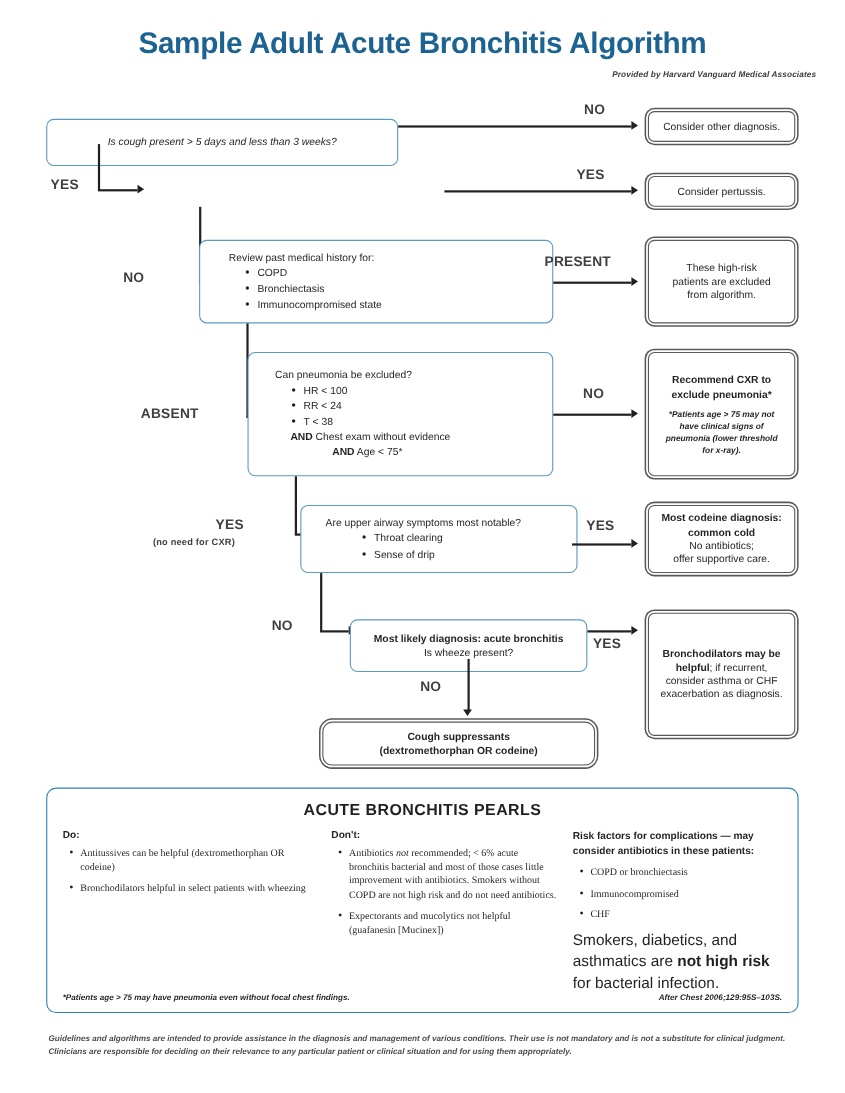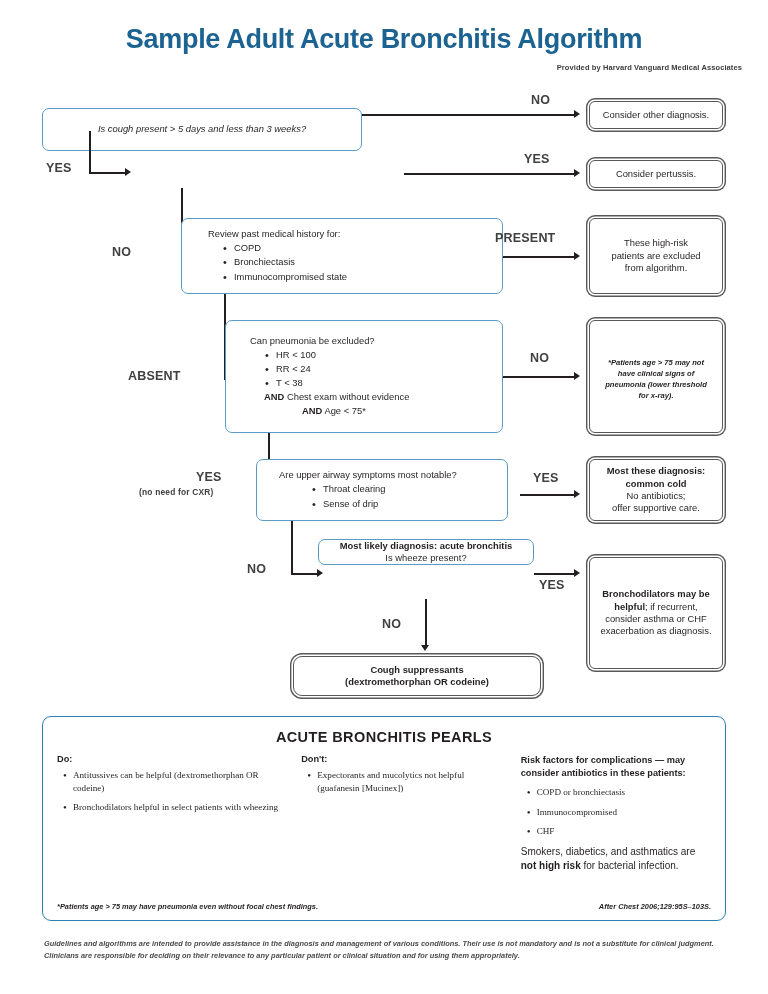--- a/index.html
+++ b/index.html
@@ -12,21 +12,21 @@
 
   
   .title{
     position:absolute;left:0;top:24px;width:768px;text-align:center;
     font-size:27px;font-weight:bold;letter-spacing:-0.3px;
     color:#1c6392;
     font-family:"Liberation Sans", sans-serif;
   }
   .subtitle{
     position:absolute;right:26px;top:63px;
-    font-size:7.5px;font-weight:bold;color:#3c3c3c;
+    font-size:7.5px;font-style:italic;font-weight:bold;color:#3c3c3c;
     letter-spacing:.1px;
   }
 
   
   .node{
     position:absolute;box-sizing:border-box;
     background:#fff;
     display:flex;flex-direction:column;justify-content:center;
   }
   .node.q{            
@@ -74,21 +74,21 @@
   }
   .cols{display:flex;padding:9px 14px 0 14px;gap:14px;}
   .col1{width:242px;}
   .col2{width:216px;}
   .col3{width:200px;}
   .colhd{font-size:9.2px;font-weight:bold;margin-bottom:5px;}
   .colhd2{font-size:9.2px;font-weight:bold;line-height:1.38;margin-bottom:7px;}
   ul.p{margin:0;padding:0 0 0 16px;list-style:none;}
   ul.p li{font-size:9.1px;line-height:1.38;margin-bottom:7px;position:relative;font-family:Liberation Serif, serif;}
   ul.p li:before{content:"•";position:absolute;left:-10px;top:-1px;font-size:11px;}
-  .note{font-size:10px;line-height:1.38;margin-top:0;}
+  .note{font-size:14px;line-height:1.38;margin-top:0;}
   .foot-l{position:absolute;left:14px;bottom:9px;font-size:7.4px;font-style:italic;font-weight:bold;}
   .foot-r{position:absolute;right:14px;bottom:9px;font-size:7.4px;font-style:italic;font-weight:bold;}
 
   .disclaimer{
     position:absolute;left:44px;top:938px;width:690px;
     font-size:7.4px;font-style:italic;line-height:1.62;color:#4a4a4a;font-weight:bold;
   }
 </style>
 </head>
 <body>
@@ -172,58 +172,62 @@
         <b>AND</b><span> Age &lt; 75*</span>
       </div>
     </div>
   </div>
 
   <div class="ln lnh" style="left:503px;top:376px;width:71px;"></div>
   <div class="arw r" style="left:574px;top:372px;"></div>
   <div class="lbl" style="left:530px;top:351px;">NO</div>
 
   <div class="node out" style="left:589px;top:320px;width:134px;height:113px;">
+    <div class="txt tight">
+      <b>Recommend CXR to</b><br>
+      <b>exclude pneumonia*</b>
+    </div>
     <div class="txt ital" style="margin-top:5px;padding:0 10px;">*Patients age &gt; 75 may not have clinical signs of pneumonia (lower threshold for x-ray).</div>
   </div>
 
   <div class="ln lnv" style="left:268px;top:433px;height:53px;"></div>
   <div class="ln lnh" style="left:268px;top:485px;width:26px;"></div>
   <div class="arw r" style="left:294px;top:481px;"></div>
   <div class="lbl" style="left:196px;top:470px;">YES</div>
   <div class="lbl sm" style="left:139px;top:487px;">(no need for CXR)</div>
 
-  <div class="node q" style="left:256px;top:459px;width:252px;height:62px;">
+  <div class="node q" style="left:273px;top:459px;width:252px;height:62px;">
     <div class="blk" style="padding-left:22px;">
       <div class="hd">Are upper airway symptoms most notable?</div>
       <ul class="bul" style="padding-left:44px;">
         <li>Throat clearing</li>
         <li>Sense of drip</li>
       </ul>
     </div>
   </div>
 
   <div class="ln lnh" style="left:520px;top:494px;width:54px;"></div>
   <div class="arw r" style="left:574px;top:490px;"></div>
   <div class="lbl" style="left:533px;top:471px;">YES</div>
 
   <div class="node out" style="left:589px;top:459px;width:134px;height:62px;">
     <div class="txt">
-      <b>Most these diagnosis:</b><br>
+      <b>Most codeine diagnosis:</b><br>
       <b>common cold</b><br>
       <span>No antibiotics;</span><br>
       <span>offer supportive care.</span>
     </div>
   </div>
 
   <div class="ln lnv" style="left:291px;top:521px;height:53px;"></div>
   <div class="ln lnh" style="left:291px;top:573px;width:26px;"></div>
   <div class="arw r" style="left:317px;top:569px;"></div>
   <div class="lbl" style="left:247px;top:562px;">NO</div>
 
-  <div class="node q" style="left:318px;top:539px;width:216px;height:26px;">
+  <div class="node q" style="left:318px;top:563px;width:216px;height:48px;">
     <div class="txt">
       <b>Most likely diagnosis: acute bronchitis</b><br>
       <span>Is wheeze present?</span>
     </div>
   </div>
 
   <div class="ln lnh" style="left:534px;top:573px;width:40px;"></div>
   <div class="arw r" style="left:574px;top:569px;"></div>
   <div class="lbl" style="left:539px;top:578px;">YES</div>
 
@@ -253,20 +257,21 @@
         <div class="colhd">Do:</div>
         <ul class="p">
           <li>Antitussives can be helpful (dextromethorphan OR codeine)</li>
           <li>Bronchodilators helpful in select patients with wheezing</li>
         </ul>
       </div>
 
       <div class="col2">
         <div class="colhd">Don't:</div>
         <ul class="p">
+          <li><span>Antibiotics </span><i>not</i><span> recommended; &lt; 6% acute bronchitis bacterial and most of those cases little improvement with antibiotics. Smokers without COPD are not high risk and do not need antibiotics.</span></li>
           <li>Expectorants and mucolytics not helpful (guafanesin [Mucinex])</li>
         </ul>
       </div>
 
       <div class="col3">
         <div class="colhd2">Risk factors for complications — may consider antibiotics in these patients:</div>
         <ul class="p">
           <li>COPD or bronchiectasis</li>
           <li>Immunocompromised</li>
           <li>CHF</li>

